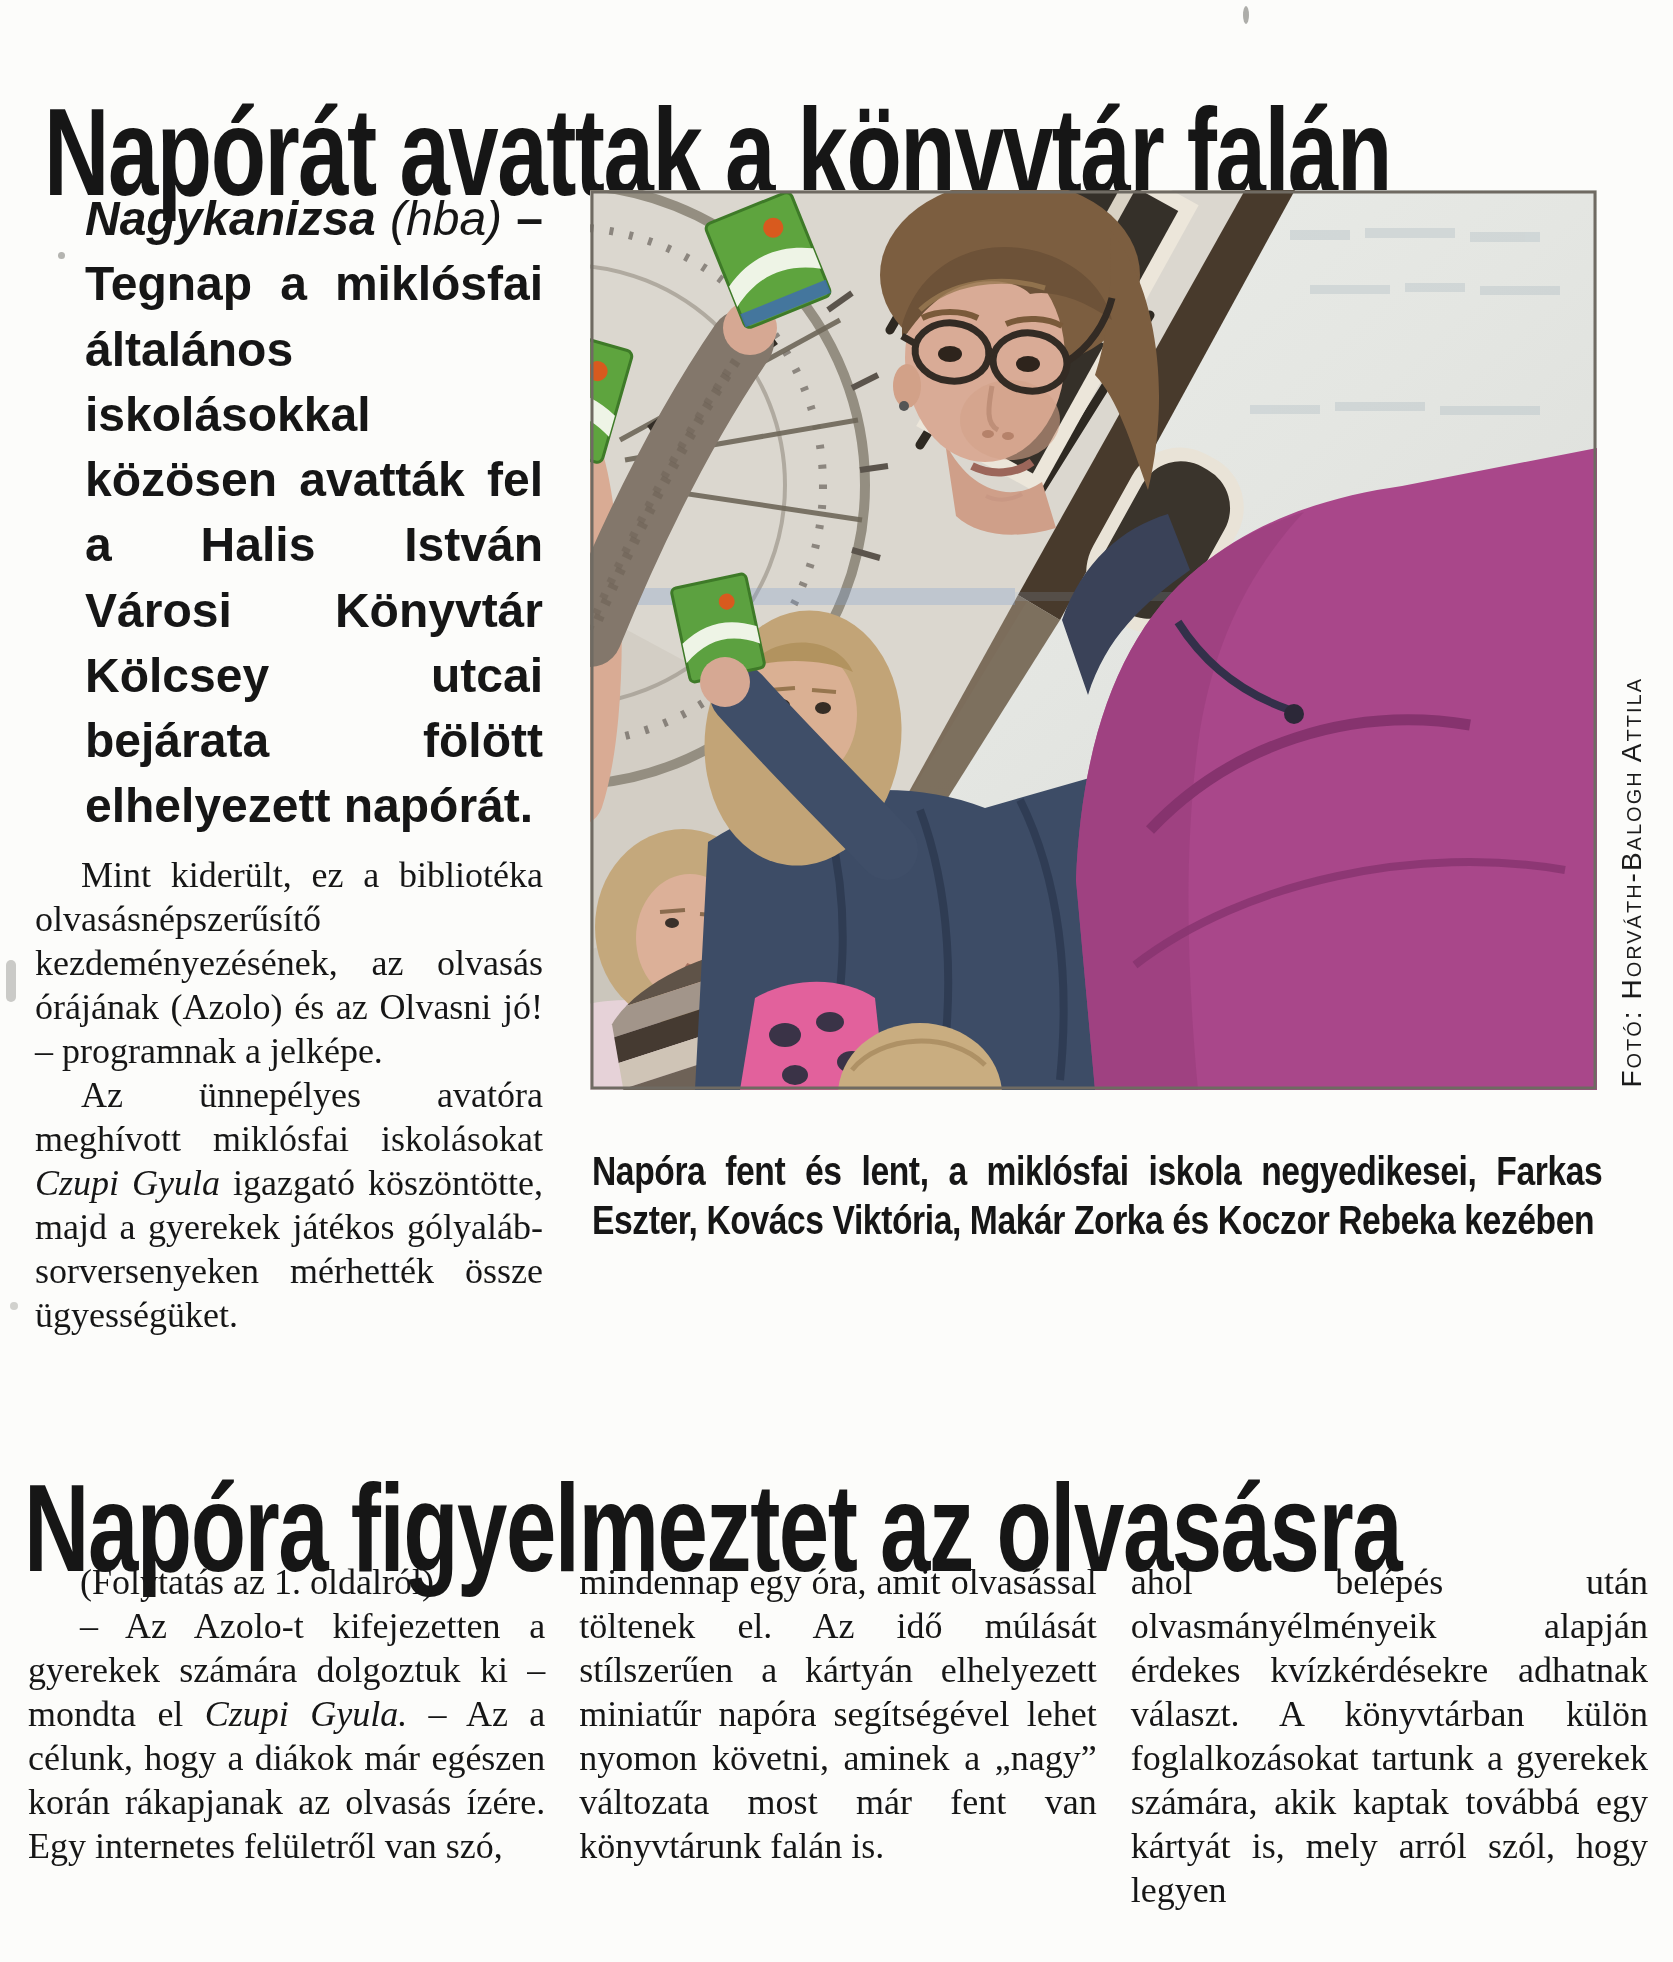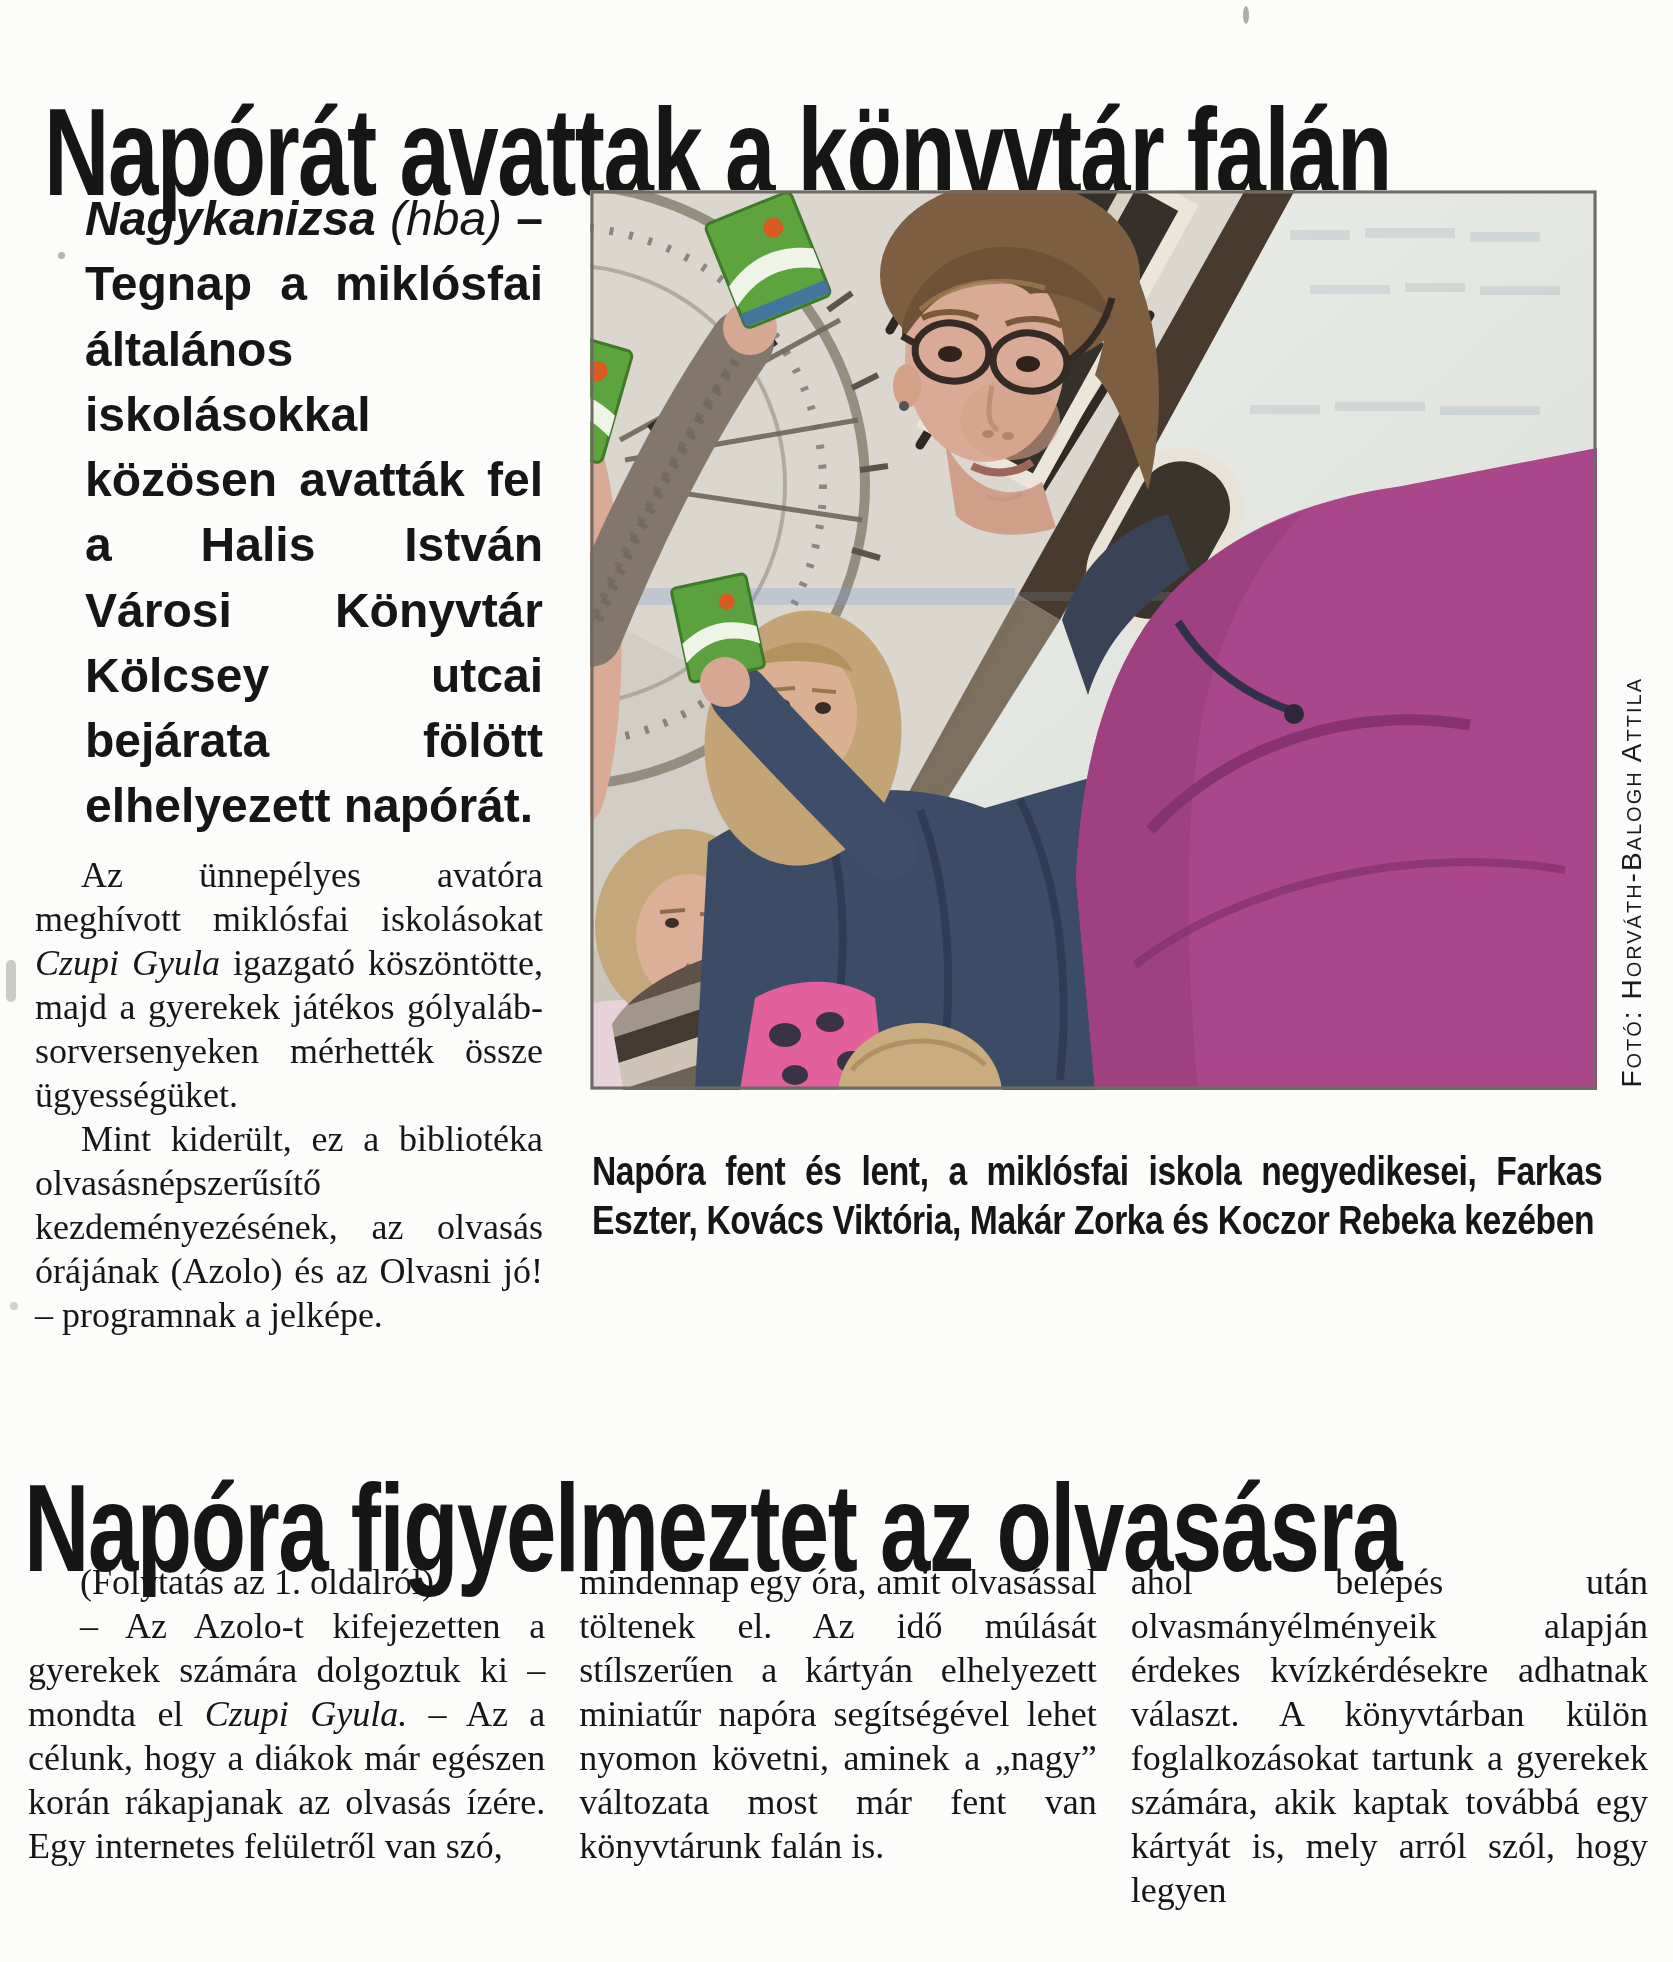--- a/index.html
+++ b/index.html
@@ -69,22 +69,22 @@
 </head>
 <body>
 
 <div class="page">
 
   <h1 class="headline" id="headline1">Napórát avattak a könyvtár falán</h1>
 
   <div class="col-top">
     <p class="lead"><span class="loc">Nagykanizsa </span><span class="byline">(hba) </span><span>– </span><span>Tegnap a miklósfai általános iskolásokkal közösen avatták fel a Halis István Városi Könyvtár Kölcsey utcai bejárata fölött elhelyezett napórát.</span></p>
     <div class="bodytext">
+      <p>Mint kiderült, ez a bibliotéka olvasásnépszerűsítő kezdeményezésének, az olvasás órájának (Azolo) és az Olvasni jó! – programnak a jelképe.</p>
       <p><span>Az ünnepélyes avatóra meghívott miklósfai iskolásokat </span><span class="italic-run">Czupi Gyula</span><span> igazgató köszöntötte, majd a gyerekek játékos gólyaláb-sorversenyeken mérhették össze ügyességüket.</span></p>
-      <p>Mint kiderült, ez a bibliotéka olvasásnépszerűsítő kezdeményezésének, az olvasás órájának (Azolo) és az Olvasni jó! – programnak a jelképe.</p>
     </div>
   </div>
 
   <div class="photo-wrap">
     <svg viewBox="0 0 1007 900" width="1007" height="900" xmlns="http://www.w3.org/2000/svg">
       <defs>
         <linearGradient id="sky" x1="0" y1="0" x2="1" y2="1">
           <stop offset="0" stop-color="#eef0ec"></stop>
           <stop offset="0.5" stop-color="#e4e6e2"></stop>
           <stop offset="1" stop-color="#d7d9d5"></stop>

